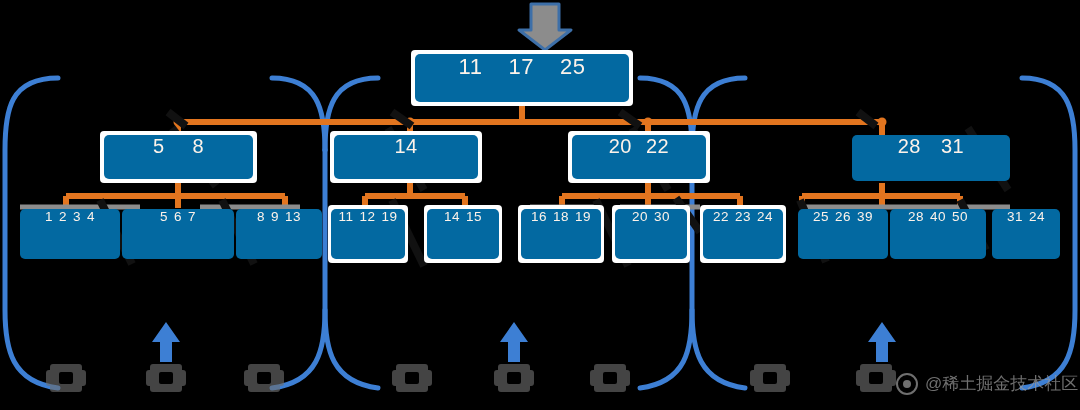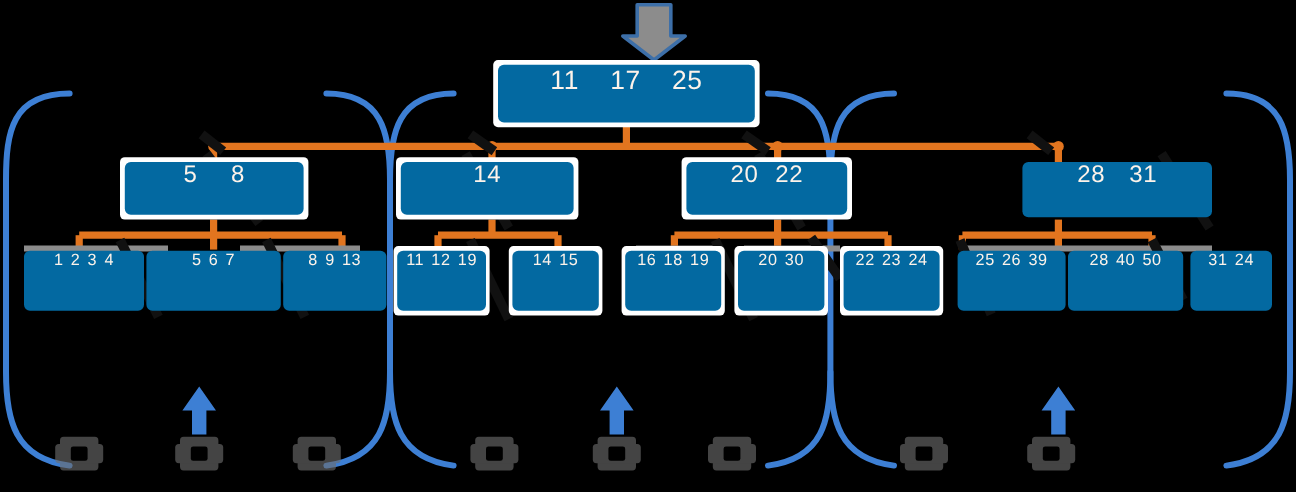--- a/index.html
+++ b/index.html
@@ -319,14 +319,18 @@
     <span class="cellgap"></span>
     <span>50</span>
   </div>
 
   <div class="node leaf-node" style="left:992px; top:209px; width:68px; height:50px;">
     <span>31</span>
     <span class="cellgap"></span>
     <span>24</span>
   </div>
 
+  <div class="watermark" style="left:896px; top:372px;">
+    <span class="wm-logo"></span>
+    <span>@稀土掘金技术社区</span>
+  </div>
 
 </div>
 
 </body></html>

